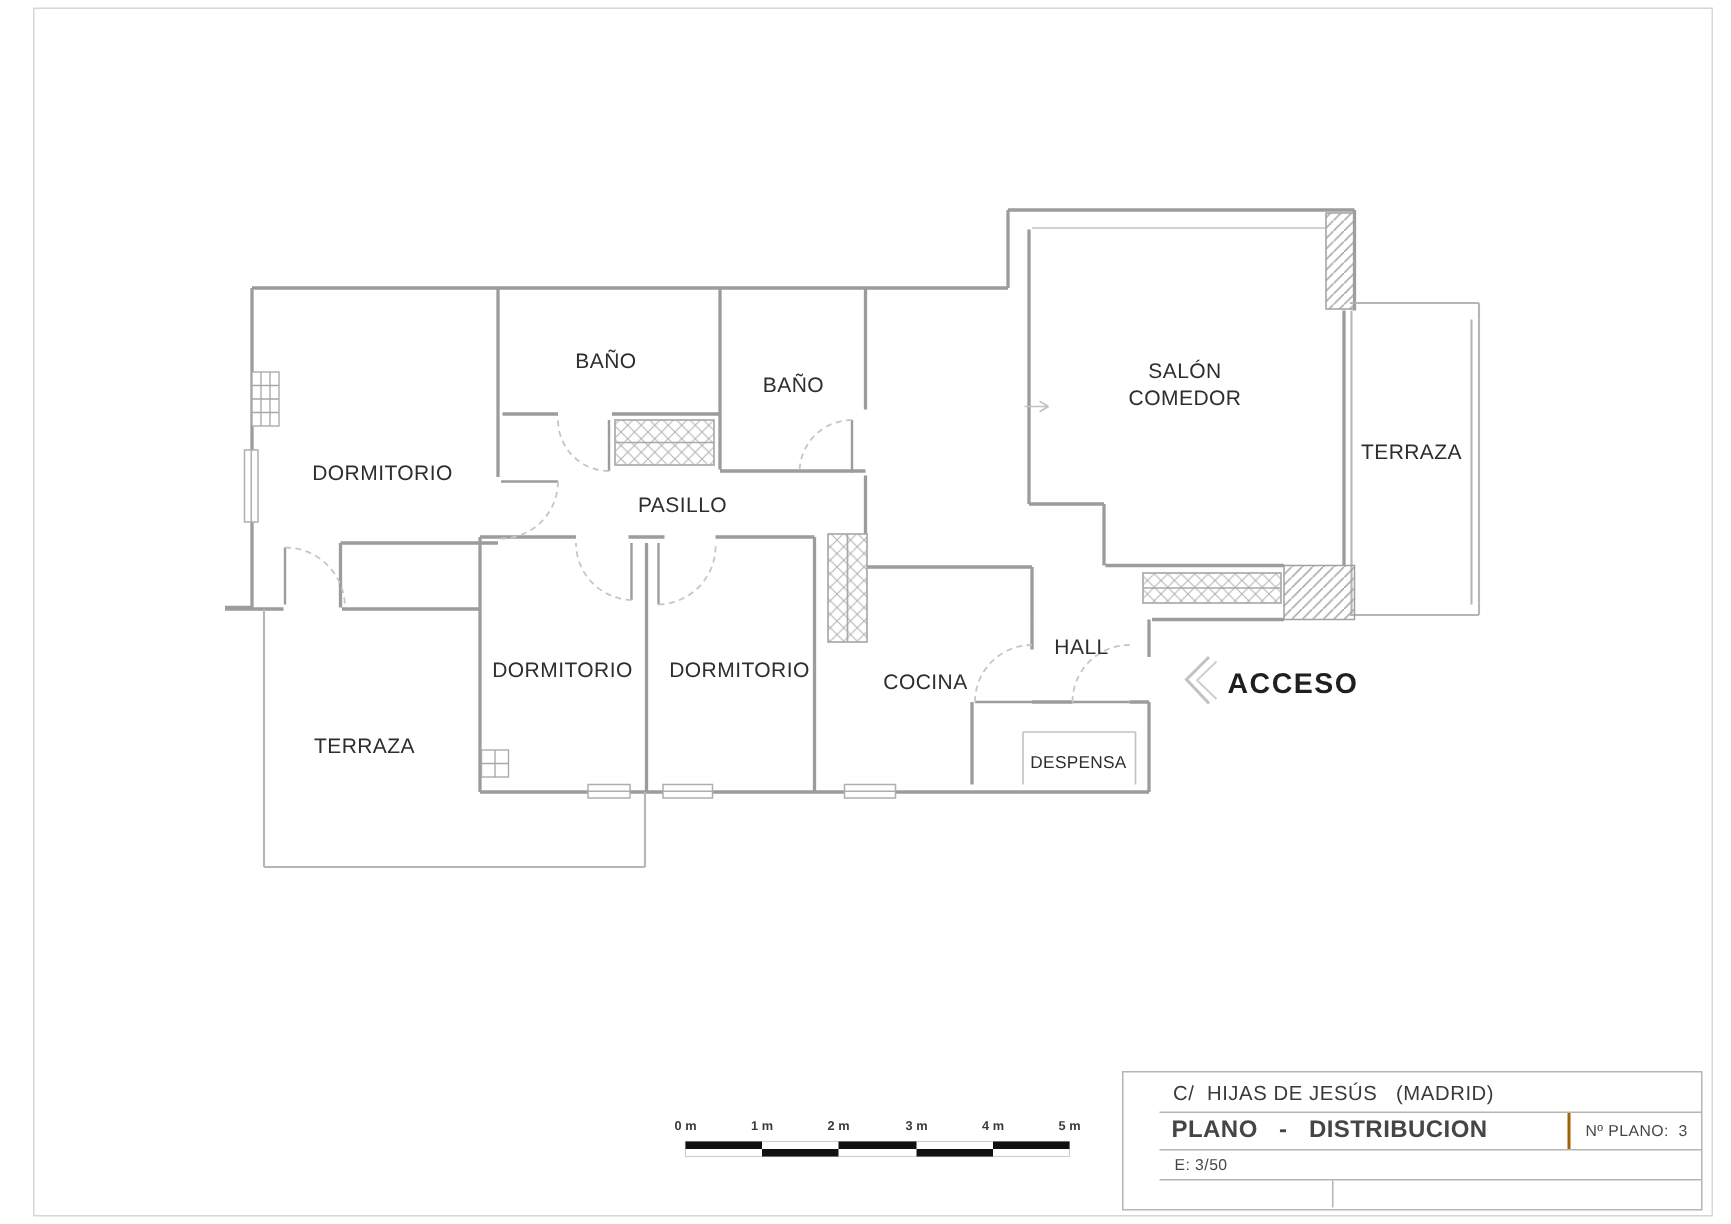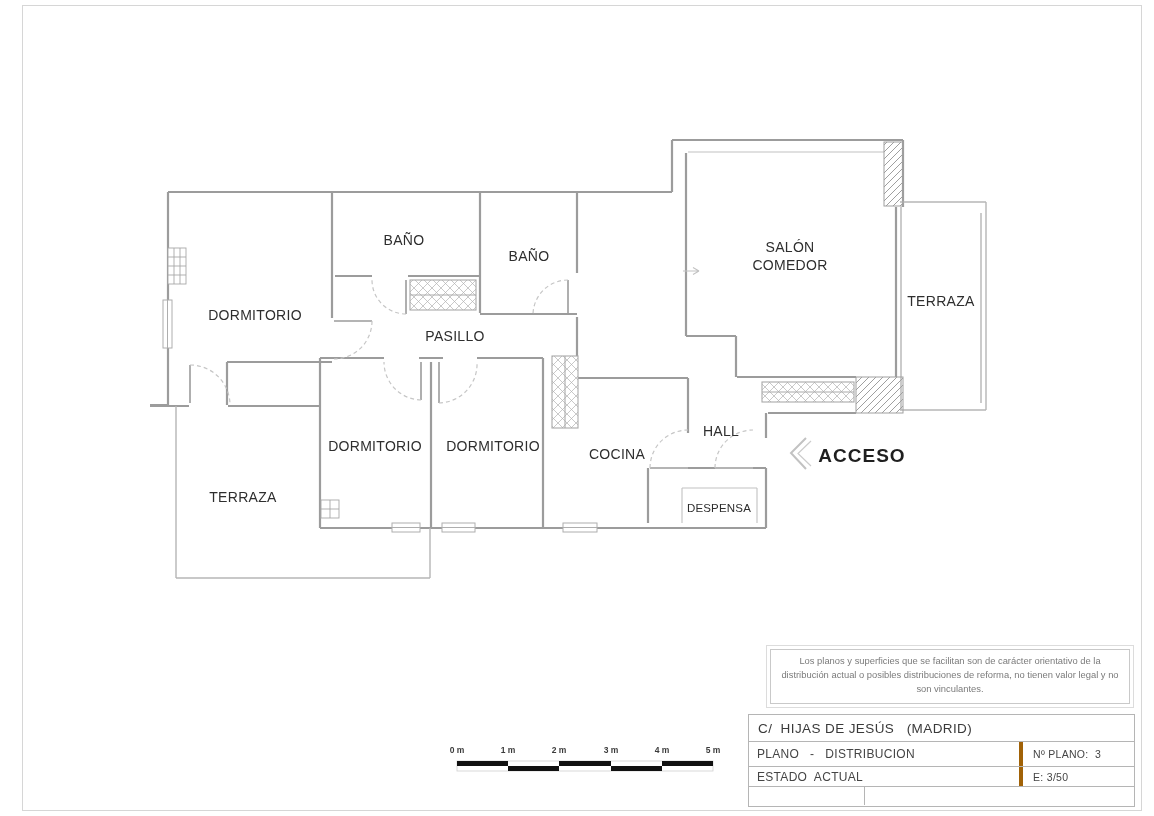--- a/index.html
+++ b/index.html
@@ -11,29 +11,29 @@
   .room-label{fill:#2e2e2e;font-size:14px;letter-spacing:0.3px;}
   .room-label-small{fill:#2e2e2e;font-size:11.5px;letter-spacing:0.2px;}
   .access-label{fill:#1f1f1f;font-size:19px;font-weight:600;letter-spacing:1px;}
   .scale-num{fill:#3a3a3a;font-size:8.5px;font-weight:bold;}
   #disclaimer{position:absolute;left:770px;top:649px;width:338px;height:49px;
               border:1px solid #c9c9c9;outline:1px solid #dcdcdc;outline-offset:3px;
               color:#7b7b7b;font-size:9.4px;line-height:1.5;text-align:center;
               padding:4px 10px 0 10px;}
   #title-block{position:absolute;left:748px;top:714px;width:385px;height:91px;
                border:1px solid #b5b5b5;color:#454545;}
-  .tb-row{box-sizing:border-box;display:flex;border-bottom:1px solid #b5b5b5;}
+  .tb-row{box-sizing:border-box;display:flex;border-bottom:1px solid #b5b5b5;margin-left:24px;}
   .tb-row:last-child{border-bottom:none;}
   .tb-cell{box-sizing:border-box;display:flex;align-items:center;white-space:pre;}
   #tb-row1{height:27px;}
   #tb-row1 .tb-cell{font-size:13.5px;color:#3a3a3a;padding-left:9px;letter-spacing:0.4px;}
   #tb-row2{height:25px;}
   #tb-row3{height:20px;}
   #tb-row4{height:18px;}
-  .tb-left{width:274px;border-right:4px solid #a16207;padding-left:8px;font-size:12px;letter-spacing:0.3px;}
+  .tb-left{width:274px;border-right:2px solid #a16207;padding-left:8px;font-size:16px;letter-spacing:0.3px;font-weight:bold;}
   .tb-right{flex:1;padding-left:10px;font-size:10.5px;letter-spacing:0.3px;}
   .tb-left-short{width:116px;border-right:1px solid #b5b5b5;}
   .tb-rest{flex:1;}
 </style>
 </head>
 <body>
 
 <div id="stage">
 
   <div id="page-border"></div>
@@ -161,32 +161,30 @@
         <rect x="457" y="761" width="256" height="10" fill="none" stroke="#cfcfcf" stroke-width="0.8"></rect>
         <rect x="457" y="761" width="51" height="5" fill="#111111"></rect>
         <rect x="508" y="766" width="51" height="5" fill="#111111"></rect>
         <rect x="559" y="761" width="52" height="5" fill="#111111"></rect>
         <rect x="611" y="766" width="51" height="5" fill="#111111"></rect>
         <rect x="662" y="761" width="51" height="5" fill="#111111"></rect>
       </g>
     </g>
   </svg>
 
-  <div id="disclaimer">Los planos y superficies que se facilitan son de carácter orientativo de la distribución actual o posibles distribuciones de reforma, no tienen valor legal y no son vinculantes.</div>
 
   <div id="title-block">
     <div id="tb-row1" class="tb-row">
       <div class="tb-cell" style="flex:1">C/  HIJAS DE JESÚS   (MADRID)</div>
     </div>
     <div id="tb-row2" class="tb-row">
       <div class="tb-cell tb-left">PLANO   -   DISTRIBUCION</div>
       <div class="tb-cell tb-right">Nº PLANO:  3</div>
     </div>
     <div id="tb-row3" class="tb-row">
-      <div class="tb-cell tb-left">ESTADO  ACTUAL</div>
       <div class="tb-cell tb-right">E: 3/50</div>
     </div>
     <div id="tb-row4" class="tb-row">
       <div class="tb-cell tb-left-short"></div>
       <div class="tb-cell tb-rest"></div>
     </div>
   </div>
 
 </div>
 

